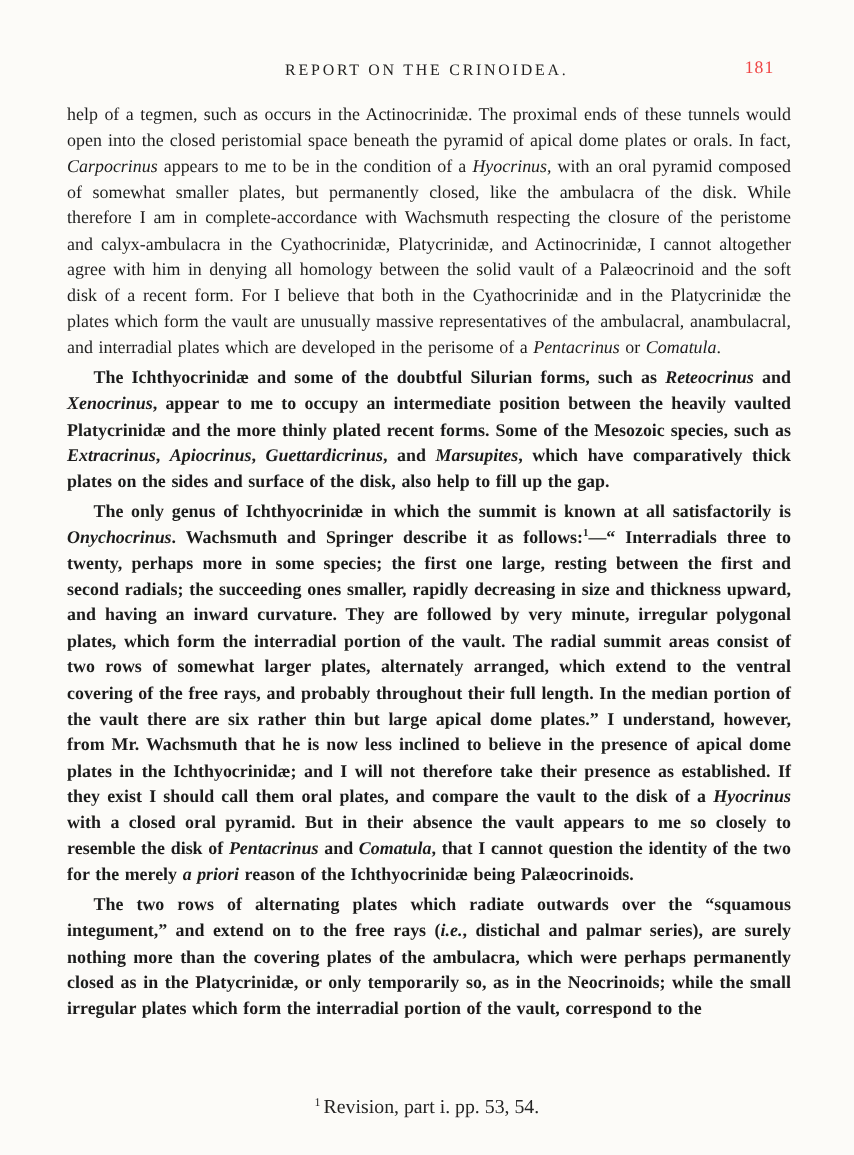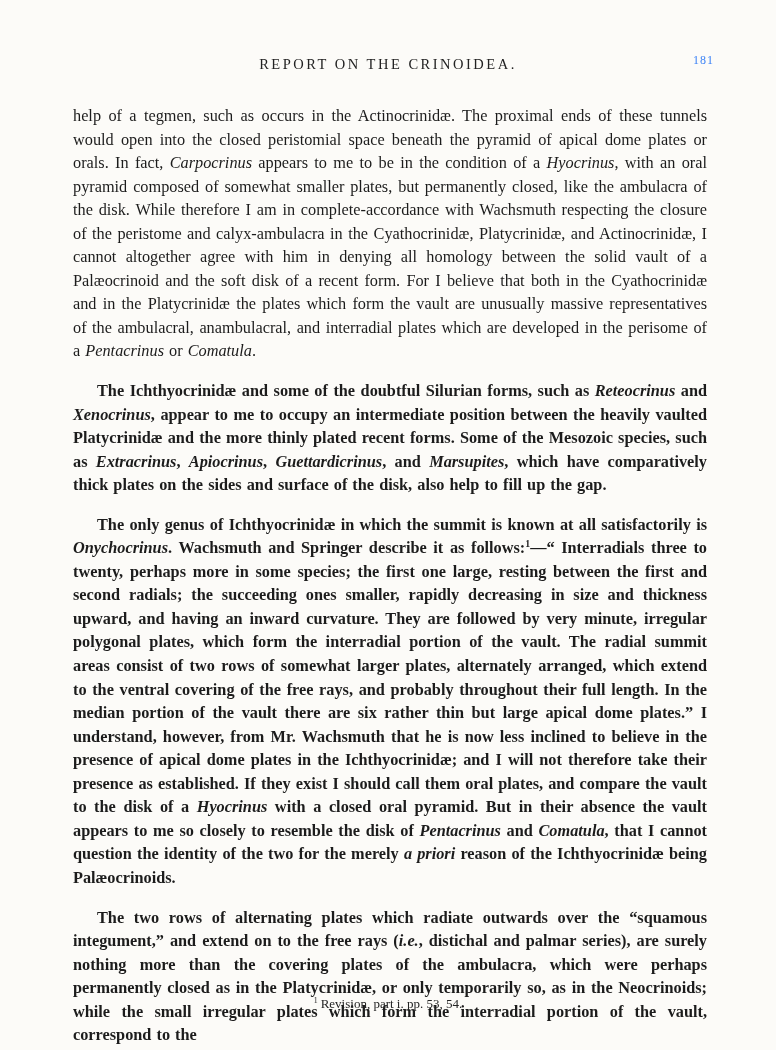--- a/index.html
+++ b/index.html
@@ -23,50 +23,50 @@
   }
   .running-title {
     text-align: center;
     font-size: 14.5px;
     letter-spacing: 2.5px;
     color: #222;
   }
   .page-number {
     position: absolute;
     top: -3px;
-    right: 62px;
-    font-size: 12px;
+    right: 72px;
+    font-size: 16px;
     letter-spacing: 1px;
-    color: #3b82f6;
+    color: #ef4444;
   }
   .page-body {
     position: absolute;
     top: 88px;
     left: 57px;
     width: 666px;
     font-size: 16.3px;
     line-height: 23.55px;
     text-align: justify;
     word-spacing: 1px;
   }
-  .page-body p.para { margin: 16px; }
+  .page-body p.para { margin: 4px; }
   .page-body p.indent { text-indent: 24px; font-weight: bold; }
   .italic { font-style: italic; }
   sup.fnref {
     font-size: 0.6em;
     vertical-align: super;
     line-height: 0;
   }
   .footnote {
     position: absolute;
     top: 996px;
     left: 0;
     right: 0;
     text-align: center;
-    font-size: 13px;
+    font-size: 18px;
     color: #242424;
   }
   .footnote sup.fnref { margin-right: 3px; }
 </style>
 </head>
 <body>
 
 <div class="page" style="background: rgb(252, 251, 248); color: rgb(28, 28, 28);">
 
   <div class="running-head">

